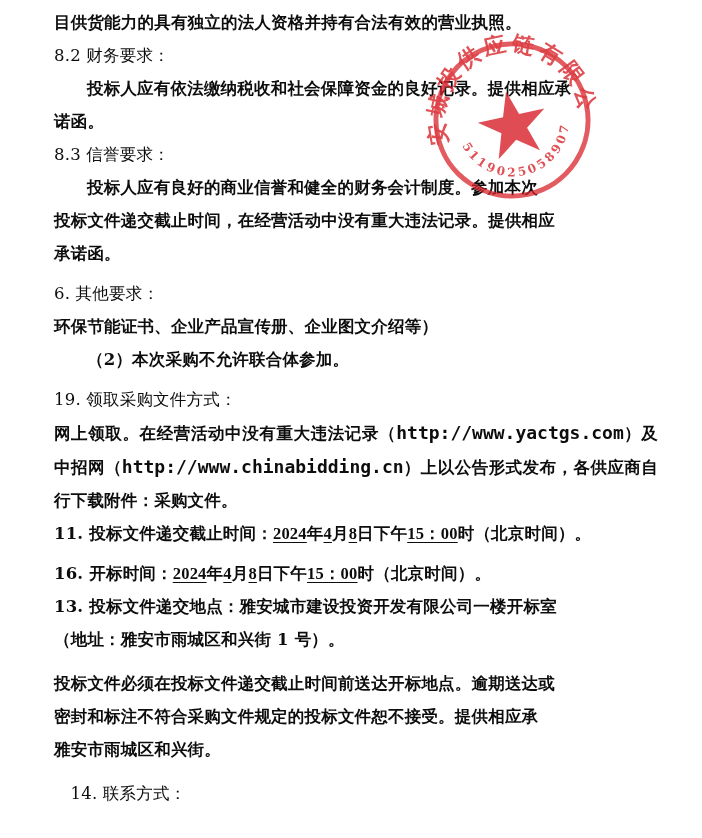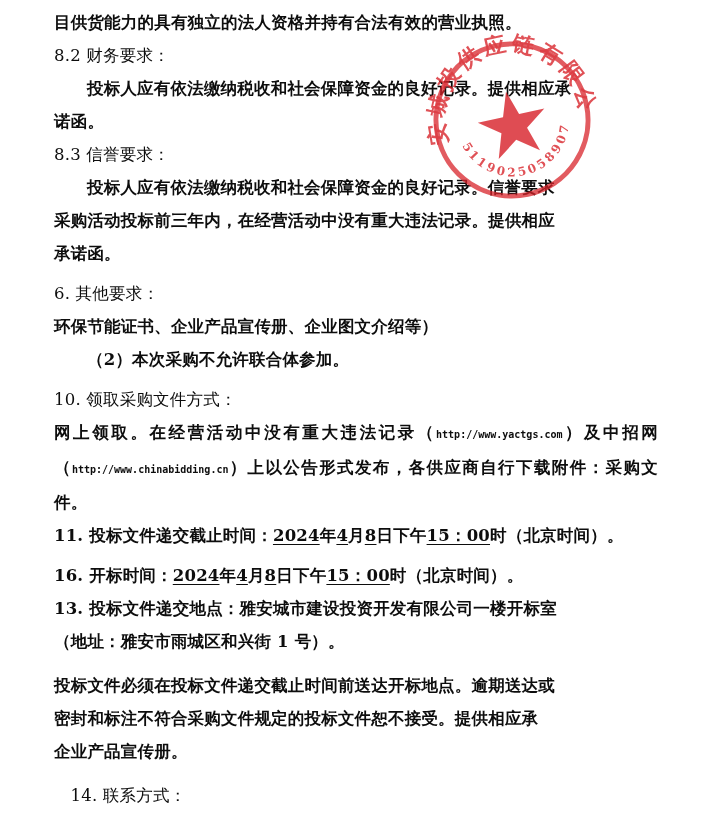--- a/index.html
+++ b/index.html
@@ -33,27 +33,28 @@
     text-align: justify;
     font-weight: 600;
   }
   .indent-2 { text-indent: 2em; }
   .indent-1 { text-indent: 1em; }
   .heading { font-weight: 400; }
   .spacer-sm { height: 7px; }
   .spacer-md { height: 11px; }
   .mono {
     font-family: "DejaVu Sans Mono", "Liberation Mono", monospace;
-    font-size: 10px;
+    font-size: 18px;
     letter-spacing: 0;
     margin-top: 35px;
   }
   .uline {
     text-decoration: underline;
     text-underline-offset: 3px;
+    font-family: Liberation Serif, serif;
   }
   
   .seal {
     position: absolute;
     left: 420px;
     top: 28px;
     width: 185px;
     height: 185px;
     z-index: 5;
     pointer-events: none;
@@ -89,31 +90,31 @@
     </svg>
   </div>
 
   <div class="doc-body">
 
     <p>目供货能力的具有独立的法人资格并持有合法有效的营业执照。</p>
     <p class="heading">8.2 财务要求：</p>
     <p class="indent-2">投标人应有依法缴纳税收和社会保障资金的良好记录。提供相应承</p>
     <p>诺函。</p>
     <p class="heading">8.3 信誉要求：</p>
-    <p class="indent-2">投标人应有依法缴纳税收和社会保障资金的良好记录。信誉要求</p>
-    <p>采购活动投标前三年内，在经营活动中没有重大违法记录。提供相应</p>
+    <p class="indent-2">投标人应有良好的商业信誉和健全的财务会计制度。参加本次</p>
+    <p>投标文件递交截止时间，在经营活动中没有重大违法记录。提供相应</p>
     <p>承诺函。</p>
 
     <div class="spacer-sm"></div>
     <p class="heading">6. 其他要求：</p>
     <p>环保节能证书、企业产品宣传册、企业图文介绍等）</p>
     <p class="indent-2">（2）本次采购不允许联合体参加。</p>
 
     <div class="spacer-sm"></div>
-    <p class="heading">10. 领取采购文件方式：</p>
+    <p class="heading">19. 领取采购文件方式：</p>
 
     <p>
       <span>网上领取。在经营活动中没有重大违法记录（</span><span class="mono">http://www.yactgs.com</span><span>）及中招网（</span><span class="mono">http://www.chinabidding.cn</span><span>）上以公告形式发布，各供应商自行下载附件：采购文件。</span>
     </p>
 
     <p>
       <span>11. 投标文件递交截止时间：</span><span class="uline">2024</span><span>年</span><span class="uline">4</span><span>月</span><span class="uline">8</span><span>日下午</span><span class="uline">15：00</span><span>时</span><span>（北京时间）。</span>
     </p>
 
     <div class="spacer-sm"></div>
@@ -124,20 +125,20 @@
 
     <p>
       <span>13. 投标文件递交地点：</span><span>雅安城市建设投资开发有限公司一楼开标室</span>
     </p>
     <p>（地址：雅安市雨城区和兴街 1 号）。</p>
 
     <div class="spacer-md"></div>
 
     <p>投标文件必须在投标文件递交截止时间前送达开标地点。逾期送达或</p>
     <p>密封和标注不符合采购文件规定的投标文件恕不接受。提供相应承</p>
-    <p>企业产品宣传册。</p>
+    <p>雅安市雨城区和兴街。</p>
 
     <div class="spacer-md"></div>
 
     <p class="indent-1 heading">14. 联系方式：</p>
 
   </div>
 </div>
 
 </body></html>

